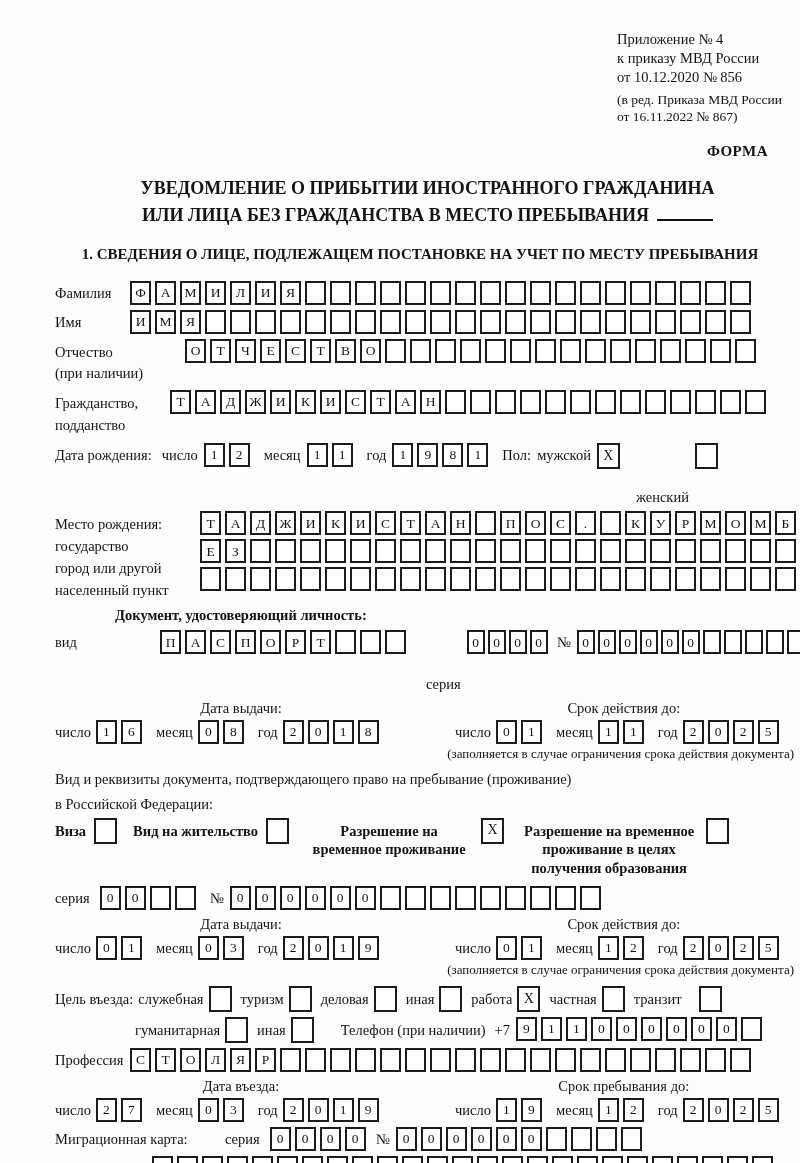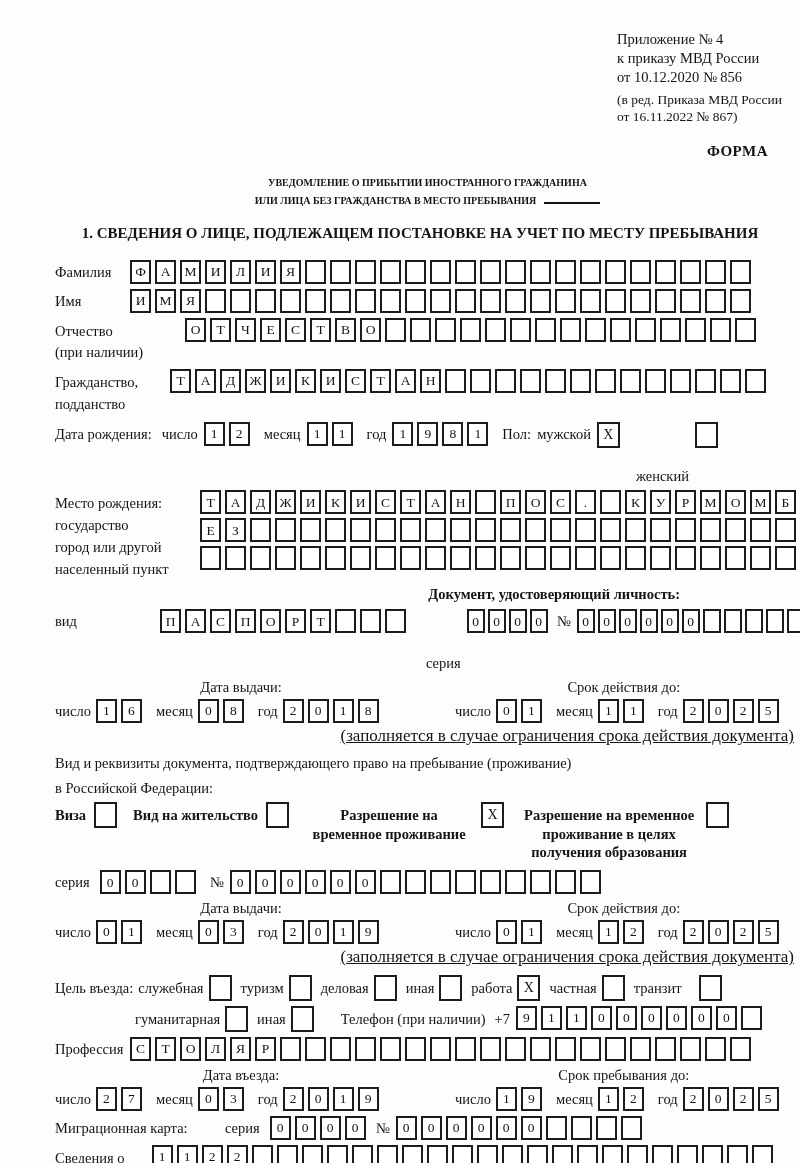--- a/index.html
+++ b/index.html
@@ -7,51 +7,51 @@
     width:800px;height:1163px;box-sizing:border-box;
     padding:30px 0 0 55px;background:#fdfdfd;color:#141414;
     font-family:"Liberation Serif","DejaVu Serif",serif;
     font-size:14.5px;line-height:1.3;overflow:hidden;position:relative;
   }
   .annex{margin-left:562px;width:200px;}
   .annex div{white-space:nowrap;}
   .annex .amend{font-size:13.5px;}
   .annex .gap{height:4px;}
   .forma{font-weight:bold;letter-spacing:.5px;text-align:right;padding-right:32px;margin-top:16px;font-size:15px;}
-  .title{font-weight:bold;text-align:center;font-size:10px;margin-top:14px;line-height:1.5;}
+  .title{font-weight:bold;text-align:center;font-size:18px;margin-top:14px;line-height:1.5;}
   .uline{display:inline-block;width:56px;border-bottom:2px solid #141414;height:12px;margin-left:8px;}
   .sect{font-weight:bold;text-align:center;font-size:15px;margin:16px 0 16px -15px;}
 
   .row{display:flex;align-items:flex-start;margin-bottom:5px;}
   .lbl{padding-top:3px;flex:0 0 auto;}
   .w75{flex:0 0 75px;}.w105{flex:0 0 105px;}.w115{flex:0 0 115px;}
   .w130{flex:0 0 130px;}.w145{flex:0 0 145px;}.w150{flex:0 0 150px;}
   .ml6{margin-left:6px;margin-top:42px;}.mr6{margin-right:6px;}.mr10{margin-right:10px;}
 
   .boxrow{display:inline-flex;flex:0 0 auto;}
   .bx{display:inline-flex;width:21px;height:24px;border:2px solid #1c1c1c;margin-right:4px;
       align-items:center;justify-content:center;font-size:13.5px;box-sizing:border-box;background:#fff;flex:0 0 auto;}
   .sm .bx{width:18px;margin-right:3px;}
   .cb{display:inline-flex;width:23px;height:26px;border:2px solid #1c1c1c;align-items:center;justify-content:center;
       font-size:14px;box-sizing:border-box;background:#fff;flex:0 0 auto;}
 
   .stack{line-height:1.5;}
   .vcol{display:flex;flex-direction:column;}
   .vcol .boxrow{margin-bottom:4px;}
 
-  .dochead{font-weight:bold;text-align:right;margin:2px 120px 5px 60px;}
+  .dochead{font-weight:bold;text-align:left;margin:2px 120px 5px 60px;}
 
   .dates{display:flex;margin-bottom:2px;}
   .dhalf{width:372px;}
   .dhalf.right{margin-left:28px;width:auto;}
   .dhead{text-align:center;margin-bottom:2px;font-family:Liberation Serif, serif;}
   .dline{display:flex;align-items:flex-start;}
   .dline .t{padding-top:3px;margin-right:5px;}
   .dline .boxrow{margin-right:10px;}
-  .note{text-align:right;padding-right:6px;font-size:17px;margin:0 0 7px 0;text-decoration:underline;}
+  .note{text-align:right;padding-right:6px;font-size:13px;margin:0 0 7px 0;}
 
   .optrow{display:flex;align-items:flex-start;margin:2px 0 8px 0;}
   .opt{display:flex;align-items:flex-start;margin-right:16px;}
   .opt .ol{padding-top:4px;margin-right:8px;font-weight:bold;}
   .opt .center{text-align:center;}
   .mw160{max-width:168px;}.mw175{max-width:178px;}
 
   .prow{display:flex;align-items:flex-start;margin-bottom:5px;}
   .prow .pl{padding-top:4px;margin-right:5px;}
   .prow .po{display:flex;align-items:flex-start;margin-right:9px;}

